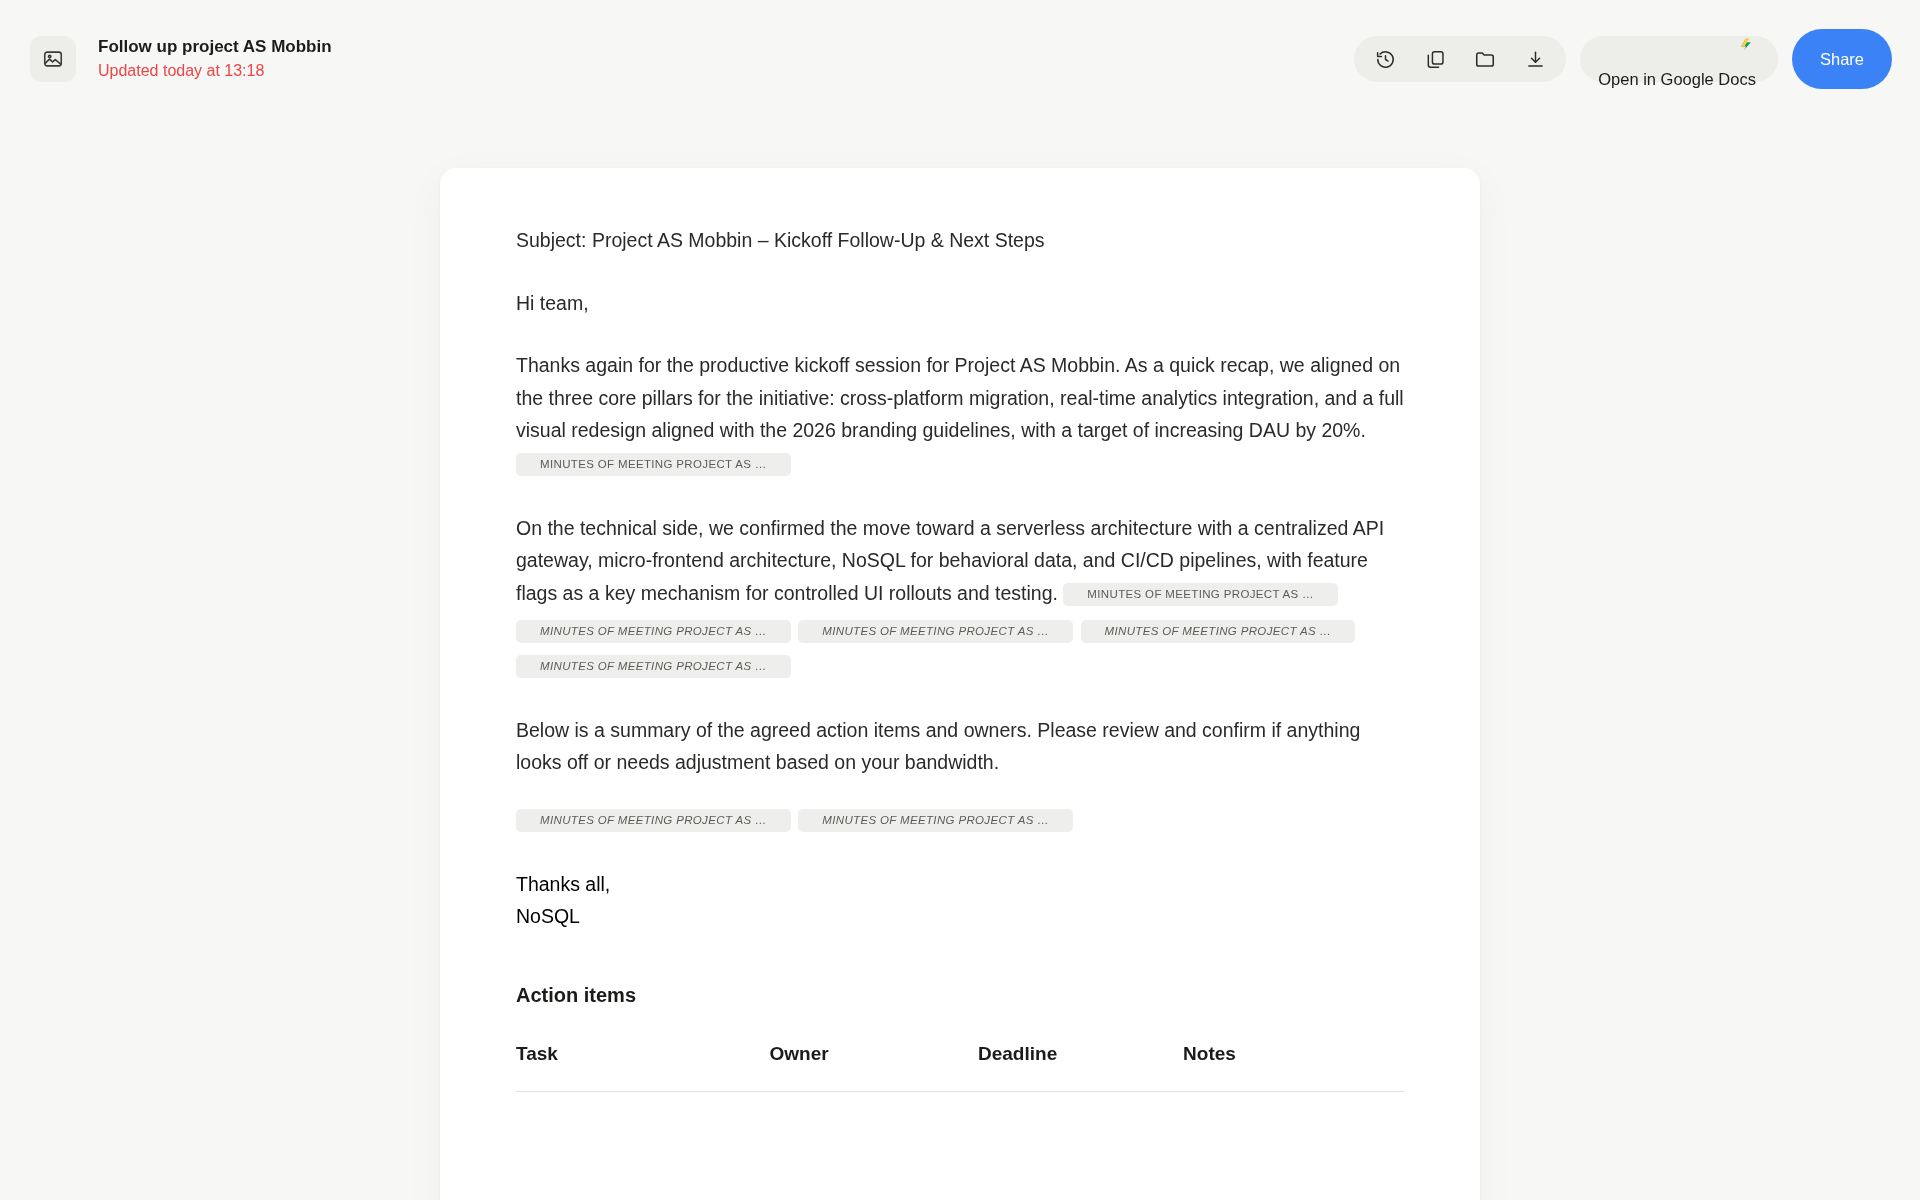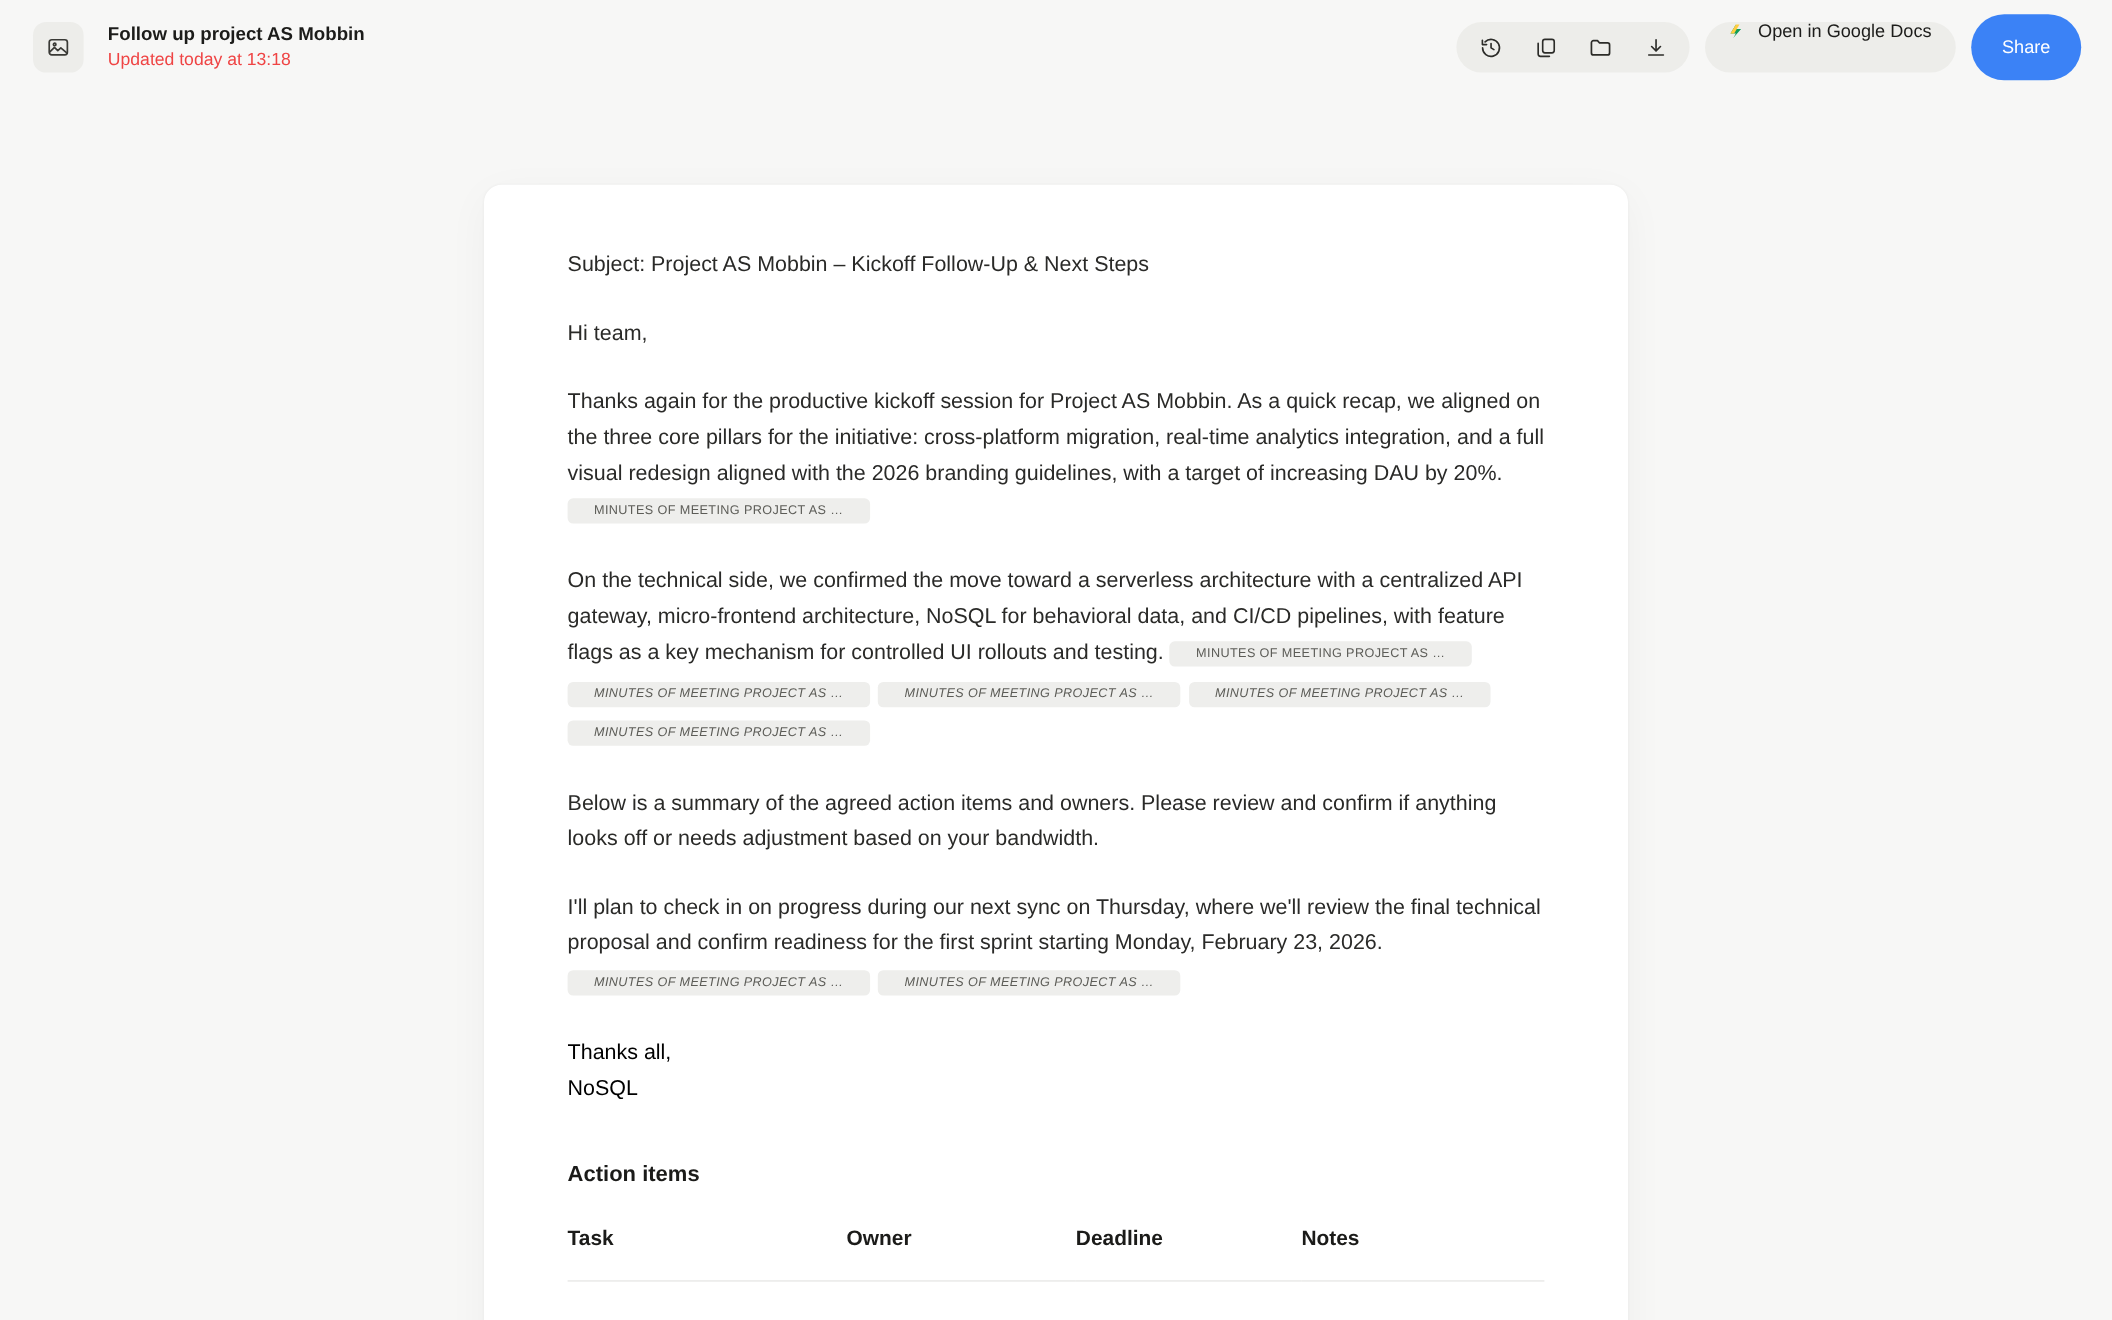--- a/index.html
+++ b/index.html
@@ -13,21 +13,21 @@
   .app {
     position: relative;
     width: 1920px; height: 1200px;
     overflow: hidden;
     background: #f7f7f6;
   }
 
   
   .topbar {
     position: absolute;
-    top: 0; left: 0; right: 0;
+    top: 16px; left: 0; right: 0;
     height: 86px;
     display: flex;
     align-items: center;
     padding: 0 28px 0 30px;
     background: #f7f7f6;
   }
   .doc-icon-btn {
     width: 46px; height: 46px;
     border-radius: 12px;
     background: #ededea;
@@ -74,25 +74,26 @@
     border-radius: 999px;
     cursor: pointer;
     background: transparent;
   }
   .icon-btn svg { display: block; }
 
   .gdocs-btn {
     height: 46px;
     border-radius: 999px;
     background: #ededea;
-    display: flex; align-items: flex-start;
+    display: flex; align-items: flex-end;
     padding: 0 22px 0 18px;
     gap: 10px;
     cursor: pointer;
     margin-right: 14px;
+    flex-direction: column;
   }
   .gdocs-label {
     font-size: 16.5px;
     color: #1c1c1a;
     white-space: nowrap;
   }
   .share-btn {
     height: 60px;
     border-radius: 999px;
     background: #3b82f6;
@@ -253,21 +254,20 @@
       <span class="cite">MINUTES OF MEETING PROJECT AS …</span>
       <span class="cite">MINUTES OF MEETING PROJECT AS …</span>
       <span class="cite">MINUTES OF MEETING PROJECT AS …</span>
     </div>
     <div class="cite-row after">
       <span class="cite">MINUTES OF MEETING PROJECT AS …</span>
     </div>
 
     <p class="doc-p">Below is a summary of the agreed action items and owners. Please review and confirm if anything looks off or needs adjustment based on your bandwidth.</p>
 
-    <p class="doc-p tight">I'll plan to check in on progress during our next sync on Thursday, where we'll review the final technical proposal and confirm readiness for the first sprint starting Monday, February 23, 2026.</p>
     <div class="cite-row after">
       <span class="cite">MINUTES OF MEETING PROJECT AS …</span>
       <span class="cite">MINUTES OF MEETING PROJECT AS …</span>
     </div>
 
     <div class="sig">
       <div>Thanks all,</div>
       <div>NoSQL</div>
     </div>
 

